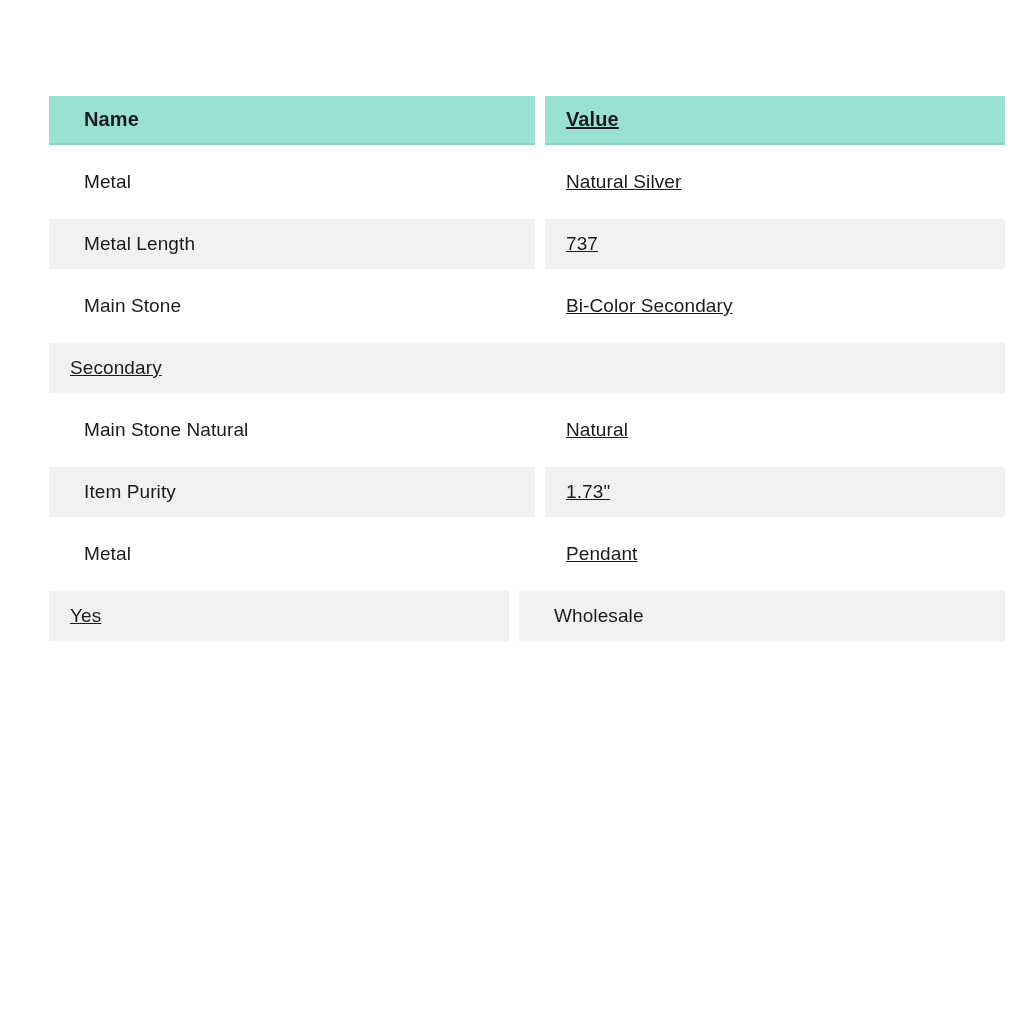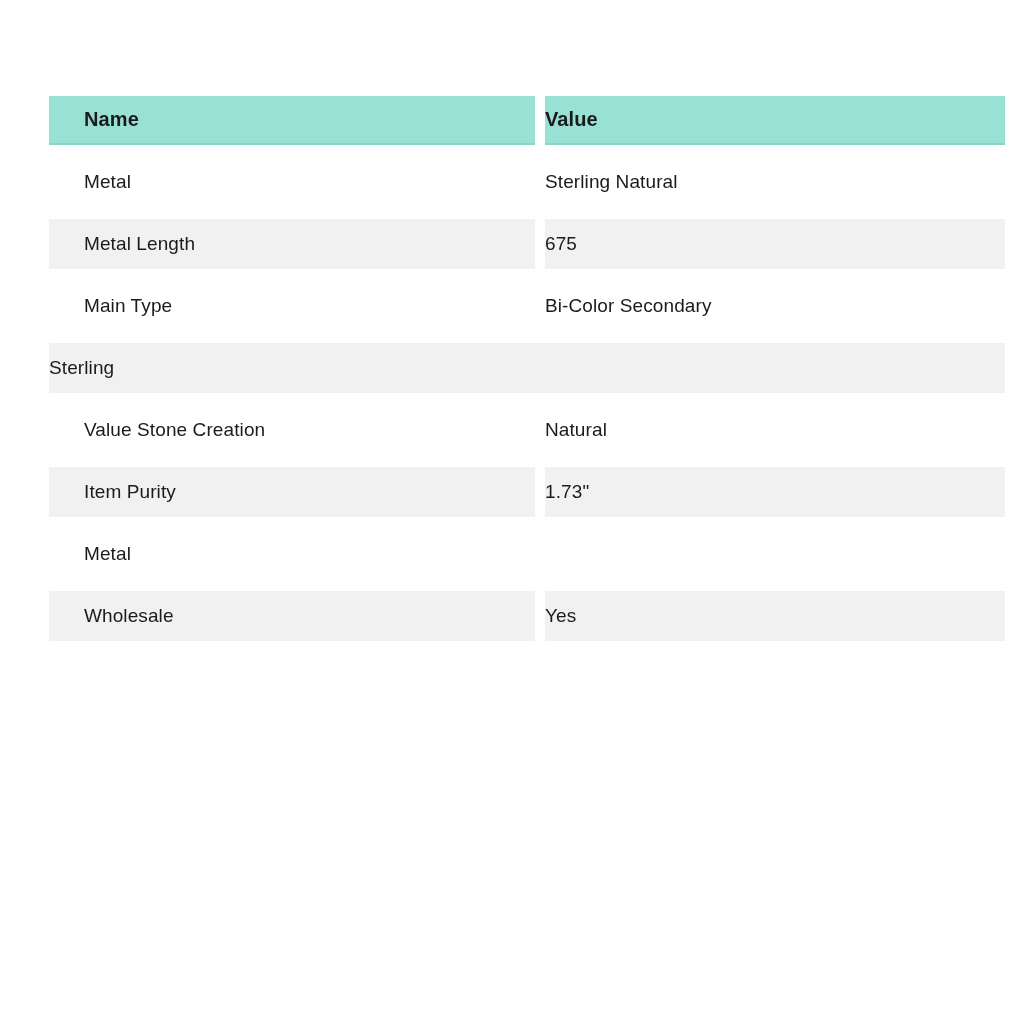--- a/index.html
+++ b/index.html
@@ -38,20 +38,22 @@
     letter-spacing: 0.1px;
     white-space: nowrap;
   }
   .t-row .cell.c1 {
     width: 486px;
     flex: 0 0 486px;
     padding-left: 35px;
   }
   .t-row .cell.c2 {
     flex: 1 1 auto;
+    padding-left: 21px;
+    text-decoration: underline;
   }
   .t-row.header-row .cell {
     height: 49px;
     background: var(--header-bg);
     border-bottom: 2px solid var(--header-border);
     font-size: 20px;
     font-weight: 700;
   }
   .t-row.body-row .cell { height: 50px; }
   .t-row.body-row.alt .cell { background: var(--row-alt-bg); }
@@ -60,41 +62,42 @@
 <body>
 
 <div class="attr-table">
   <div class="t-row header-row">
     <div class="cell c1">Name</div>
     <div class="cell c2">Value</div>
   </div>
 
   <div class="t-row body-row">
       <div class="cell c1">Metal</div>
-      <div class="cell c2">Sterling Natural</div>
+      <div class="cell c2">Natural Silver</div>
     </div>
     <div class="t-row body-row alt">
       <div class="cell c1">Metal Length</div>
-      <div class="cell c2">675</div>
+      <div class="cell c2">737</div>
     </div>
     <div class="t-row body-row">
-      <div class="cell c1">Main Type</div>
+      <div class="cell c1">Main Stone</div>
       <div class="cell c2">Bi-Color Secondary</div>
     </div>
     <div class="t-row body-row alt">
-      <div class="cell c2">Sterling</div>
+      <div class="cell c2">Secondary</div>
     </div>
     <div class="t-row body-row">
-      <div class="cell c1">Value Stone Creation</div>
+      <div class="cell c1">Main Stone Natural</div>
       <div class="cell c2">Natural</div>
     </div>
     <div class="t-row body-row alt">
       <div class="cell c1">Item Purity</div>
       <div class="cell c2">1.73"</div>
     </div>
     <div class="t-row body-row">
       <div class="cell c1">Metal</div>
+      <div class="cell c2">Pendant</div>
     </div>
     <div class="t-row body-row alt">
+      <div class="cell c2">Yes</div>
       <div class="cell c1">Wholesale</div>
-      <div class="cell c2">Yes</div>
     </div>
 </div>
 
 </body></html>

